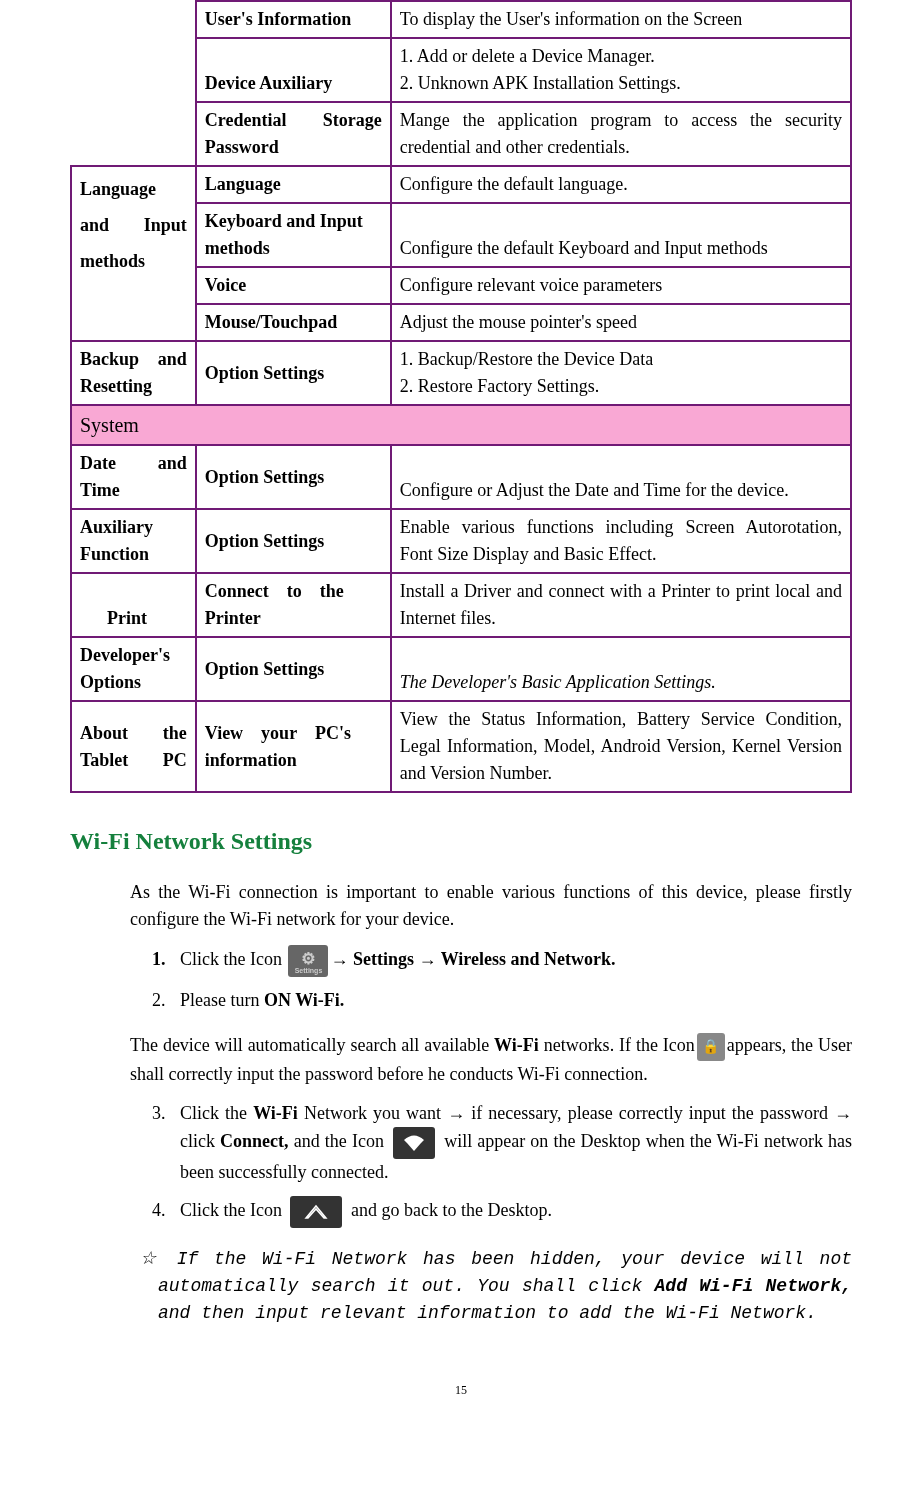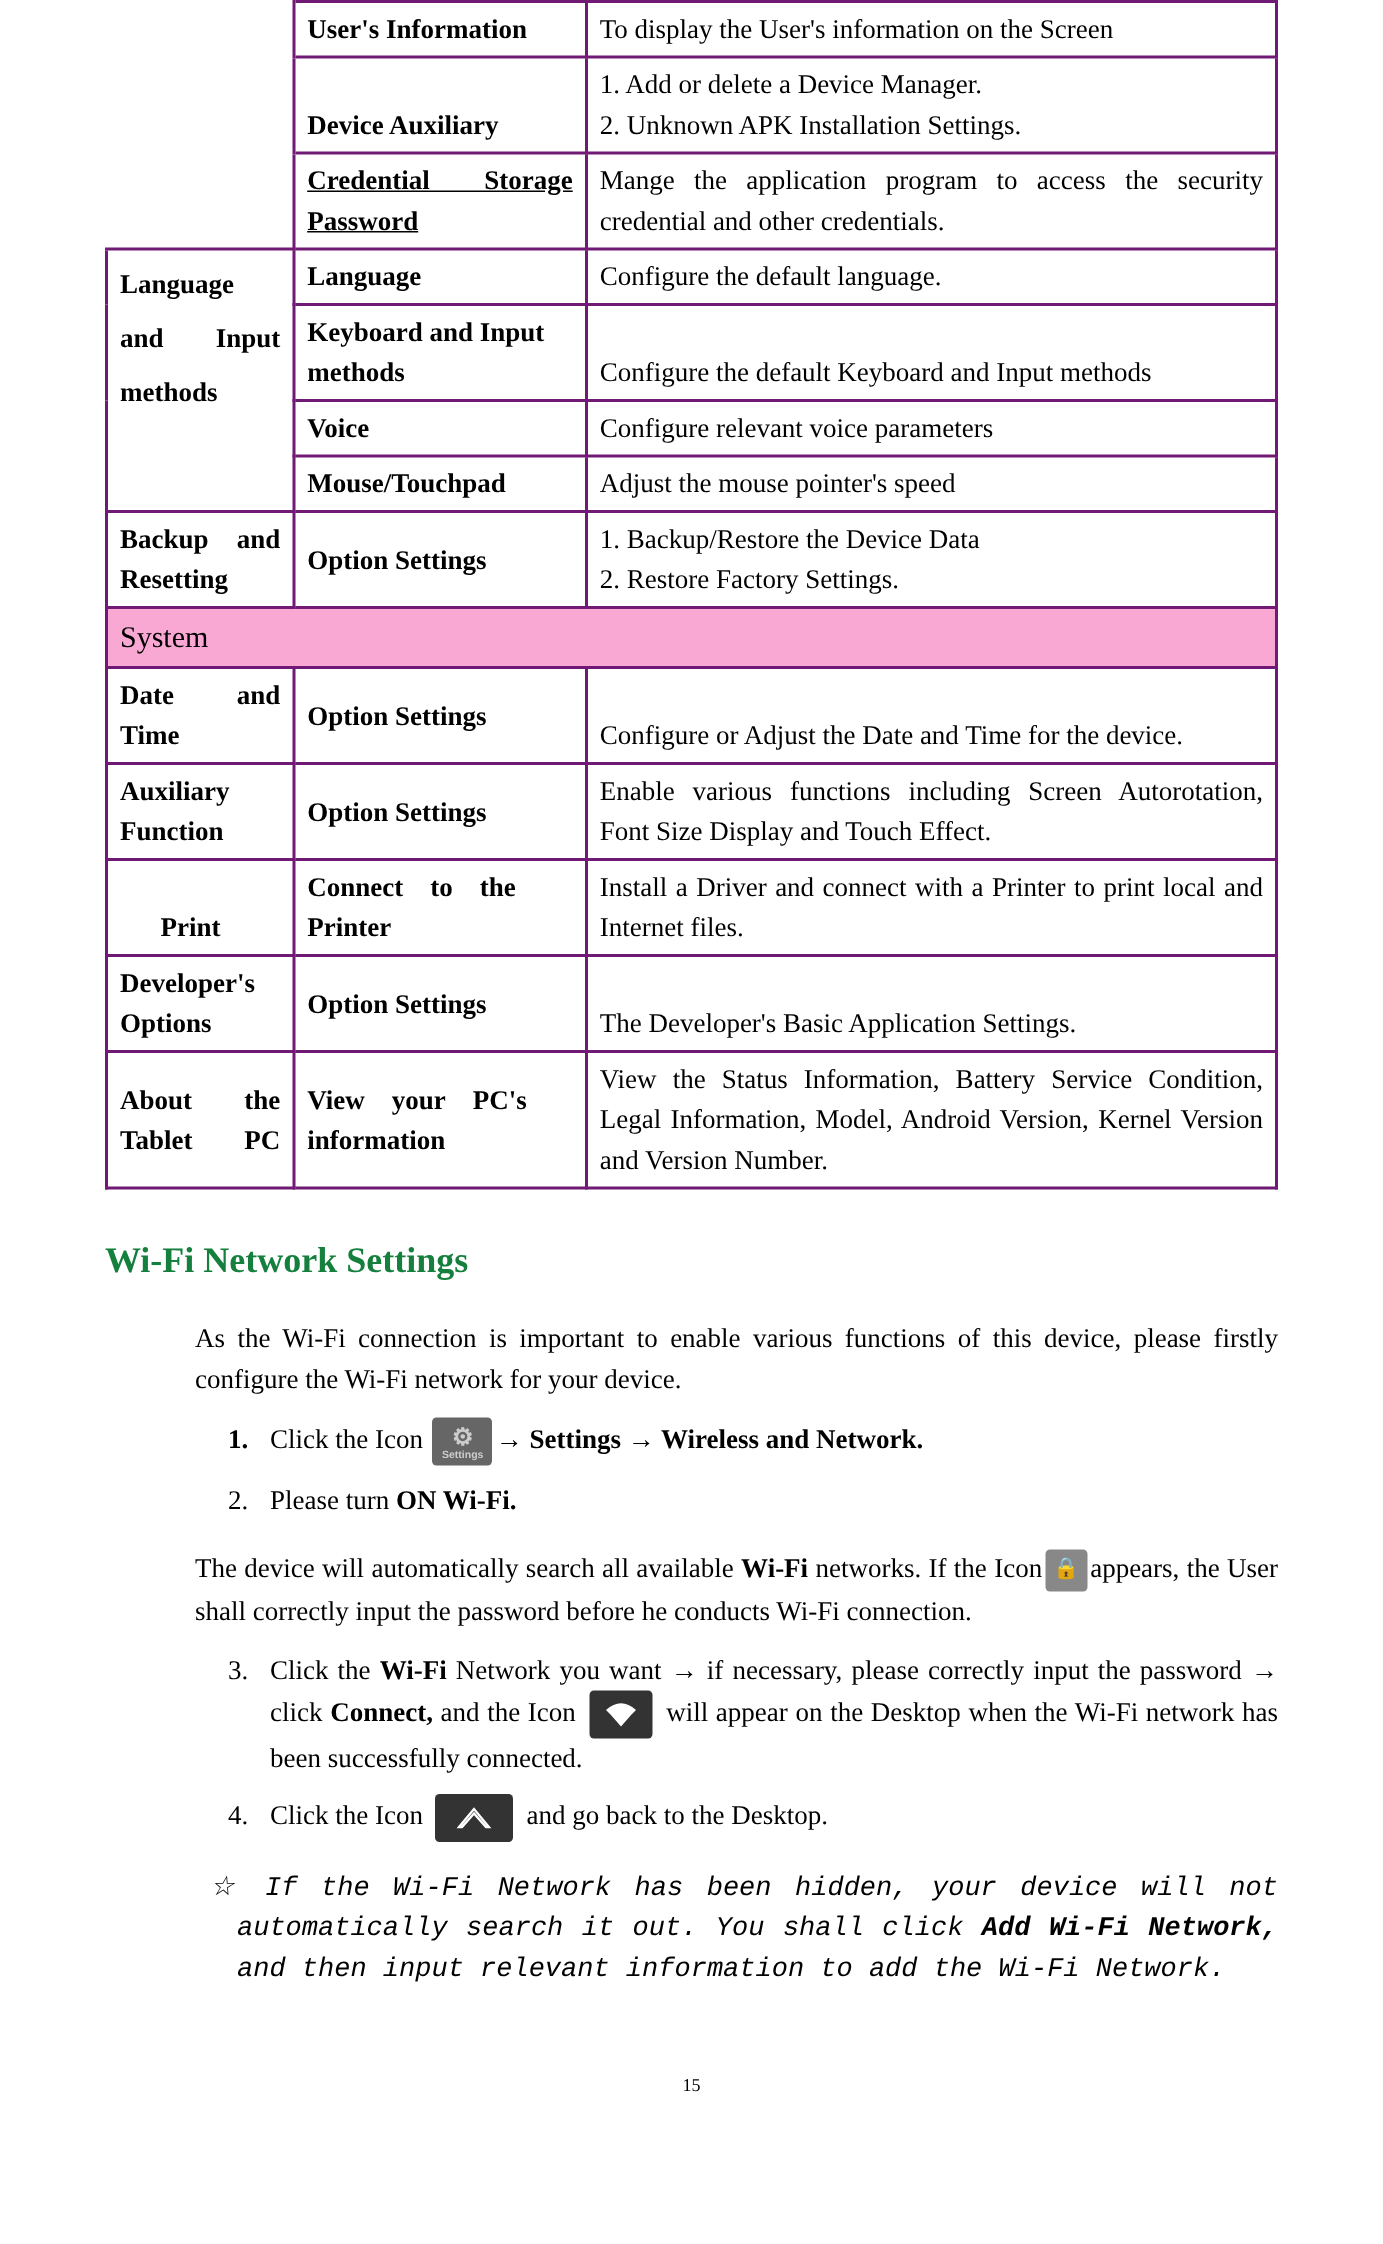--- a/index.html
+++ b/index.html
@@ -37,21 +37,20 @@
       text-align: justify;
     }
     .section-header {
       background: #f9a8d4;
       font-weight: normal;
       font-size: 20px;
     }
     .justify-between {
       text-align: justify;
       text-align-last: justify;
-      text-decoration: underline;
     }
     .cat-lang {
       line-height: 2.0;
     }
     h2 {
       color: #15803d;
       font-size: 24px;
       font-weight: bold;
       margin: 30px 0 20px 0;
     }
@@ -222,31 +221,31 @@
   </tr>
 
   <tr>
     <td class="cat-col">Date&nbsp;&nbsp;&nbsp;&nbsp;&nbsp;&nbsp;&nbsp;&nbsp;&nbsp;and Time</td>
     <td class="item-col" style="vertical-align:middle;">Option Settings</td>
     <td class="desc-col" style="vertical-align:bottom;">Configure or Adjust the Date and Time for the device.</td>
   </tr>
   <tr>
     <td class="cat-col">Auxiliary Function</td>
     <td class="item-col" style="vertical-align:middle;">Option Settings</td>
-    <td class="desc-col">Enable various functions including Screen Autorotation, Font Size Display and Touch Effect.</td>
+    <td class="desc-col">Enable various functions including Screen Autorotation, Font Size Display and Basic Effect.</td>
   </tr>
   <tr>
     <td class="cat-col" style="vertical-align:bottom;padding-left:35px;">Print</td>
     <td class="item-col">Connect&nbsp;&nbsp;&nbsp;&nbsp;to&nbsp;&nbsp;&nbsp;&nbsp;the Printer</td>
     <td class="desc-col">Install a Driver and connect with a Printer to print local and Internet files.</td>
   </tr>
   <tr>
     <td class="cat-col">Developer's Options</td>
     <td class="item-col" style="vertical-align:middle;">Option Settings</td>
-    <td class="desc-col" style="vertical-align:bottom;">The Developer's Basic Application Settings.</td>
+    <td class="desc-col" style="vertical-align:bottom;font-style:italic;">The Developer's Basic Application Settings.</td>
   </tr>
   <tr>
     <td class="cat-col" style="vertical-align:middle;">About&nbsp;&nbsp;&nbsp;&nbsp;&nbsp;&nbsp;the Tablet PC</td>
     <td class="item-col" style="vertical-align:middle;">View&nbsp;&nbsp;&nbsp;&nbsp;your&nbsp;&nbsp;&nbsp;&nbsp;PC's information</td>
     <td class="desc-col">View the Status Information, Battery Service Condition, Legal Information, Model, Android Version, Kernel Version and Version Number.</td>
   </tr>
 </tbody>
   </table>
 
 <h2>Wi-Fi Network Settings</h2>

